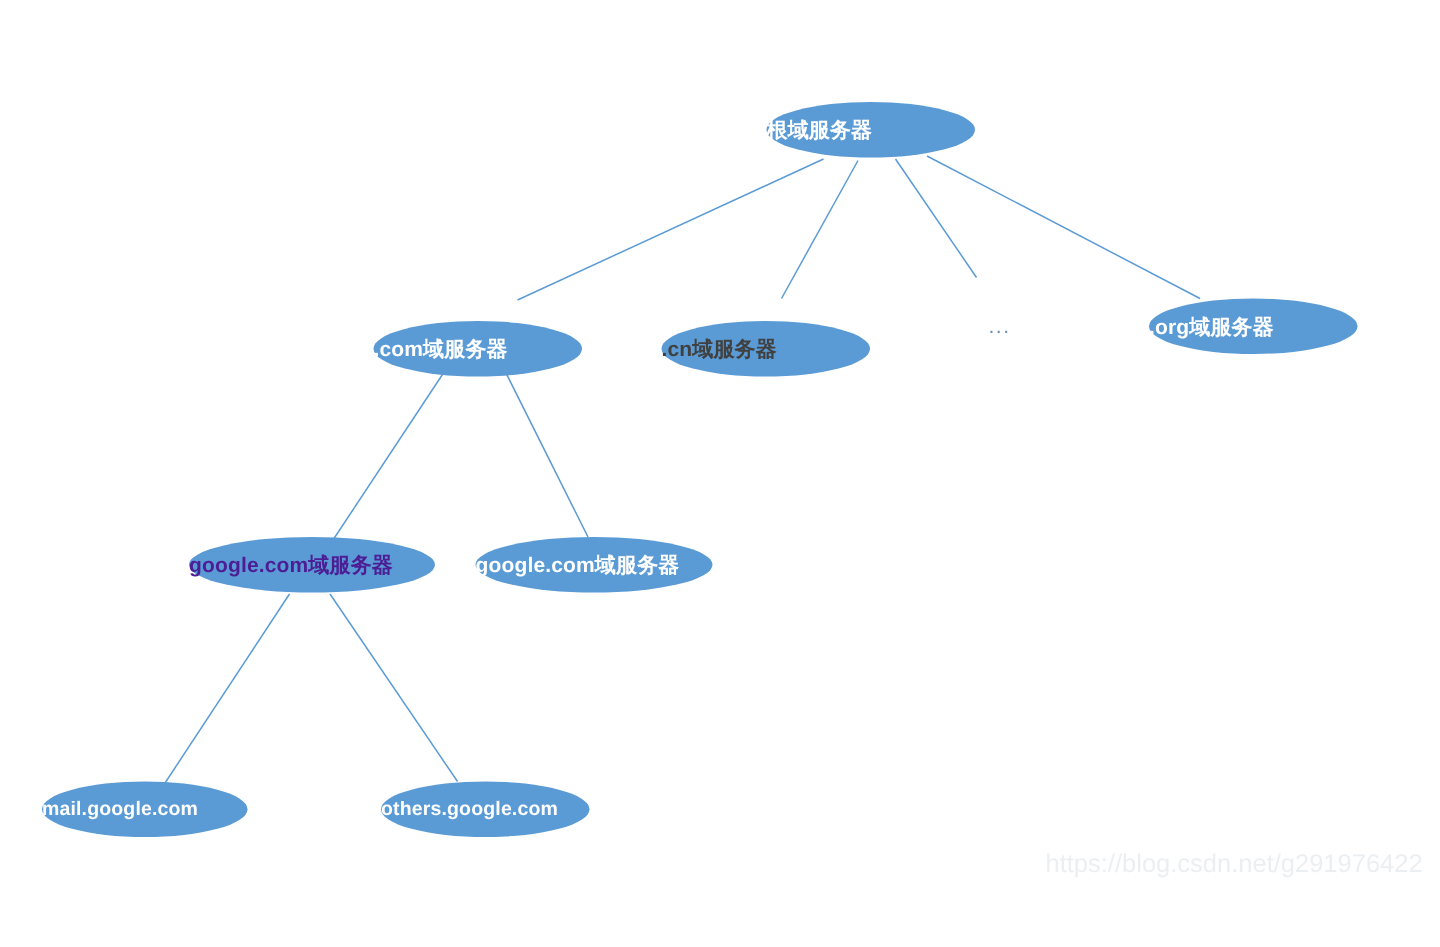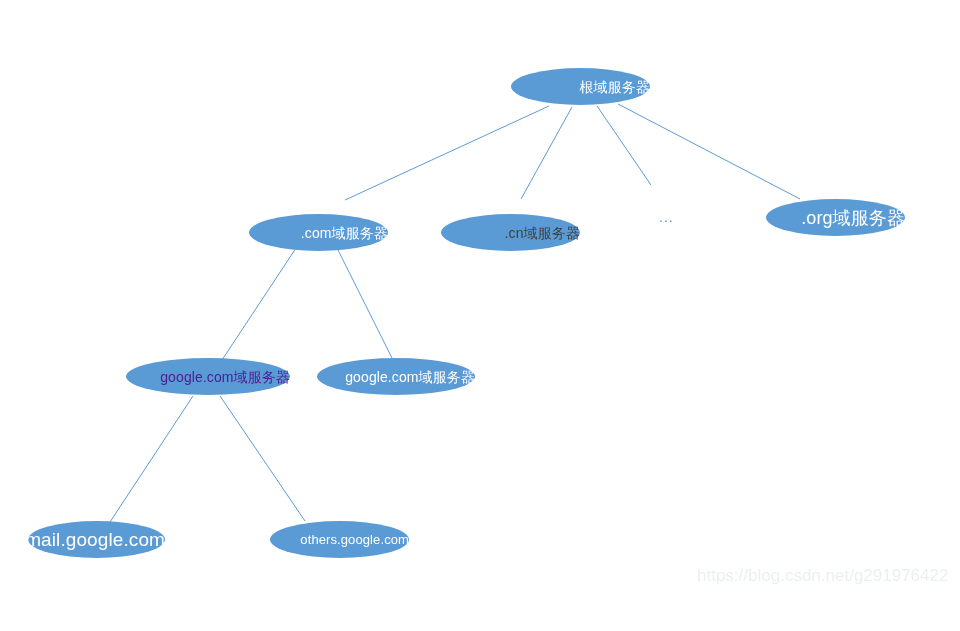--- a/index.html
+++ b/index.html
@@ -21,29 +21,30 @@
     position: absolute;
     left: 0;
     top: 0;
     width: 960px;
     height: 631px;
   }
   .node {
     position: absolute;
     display: flex;
     align-items: center;
-    justify-content: flex-end;
+    justify-content: flex-start;
     border-radius: 50%;
     background: #5b9bd5;
     color: #ffffff;
     text-align: center;
     line-height: 1;
     white-space: nowrap;
     box-sizing: border-box;
     letter-spacing: 0.1px;
+    font-weight: bold;
   }
   .node-label {
     display: block;
     transform: translateY(-0.5px);
   }
   .ellipsis {
     position: absolute;
     color: #6f8fad;
     font-size: 14px;
     letter-spacing: 1px;
@@ -77,33 +78,33 @@
   <div id="node-layer">
       <div class="node" style="left: 511px; top: 68px; width: 139px; height: 37px; font-size: 14px; background: rgb(91, 155, 213); color: rgb(255, 255, 255);">
         <span class="node-label">根域服务器</span>
       </div>
       <div class="node" style="left: 249px; top: 214px; width: 139px; height: 37px; font-size: 14px; background: rgb(91, 155, 213); color: rgb(255, 255, 255);">
         <span class="node-label">.com域服务器</span>
       </div>
       <div class="node" style="left: 441px; top: 214px; width: 139px; height: 37px; font-size: 14px; background: rgb(91, 155, 213); color: #404040;">
         <span class="node-label">.cn域服务器</span>
       </div>
-      <div class="node" style="left: 766px; top: 199px; width: 139px; height: 37px; font-size: 18px; background: rgb(91, 155, 213); color: rgb(255, 255, 255);">
+      <div class="node" style="left: 766px; top: 199px; width: 139px; height: 37px; font-size: 14px; background: rgb(91, 155, 213); color: rgb(255, 255, 255);">
         <span class="node-label">.org域服务器</span>
       </div>
       <div class="node" style="left: 126px; top: 358px; width: 164px; height: 37px; font-size: 14px; background: rgb(91, 155, 213); color: #4c1d95;">
         <span class="node-label">google.com域服务器</span>
       </div>
       <div class="node" style="left: 317px; top: 358px; width: 158px; height: 37px; font-size: 14px; background: rgb(91, 155, 213); color: rgb(255, 255, 255);">
         <span class="node-label">google.com域服务器</span>
       </div>
-      <div class="node" style="left: 28px; top: 521px; width: 137px; height: 37px; font-size: 19px; background: rgb(91, 155, 213); color: rgb(255, 255, 255);">
+      <div class="node" style="left: 28px; top: 521px; width: 137px; height: 37px; font-size: 13px; background: rgb(91, 155, 213); color: rgb(255, 255, 255);">
         <span class="node-label">mail.google.com</span>
       </div>
-      <div class="node" style="left: 270px; top: 521px; width: 139px; height: 37px; font-size: 13px; background: rgb(91, 155, 213); color: rgb(255, 255, 255);">
+      <div class="node" style="left: 254px; top: 521px; width: 139px; height: 37px; font-size: 13px; background: rgb(91, 155, 213); color: rgb(255, 255, 255);">
         <span class="node-label">others.google.com</span>
       </div>
     </div>
 
   <div class="ellipsis" style="left: 659px; top: 210px; color: rgb(111, 143, 173);">...</div>
 
   <div class="watermark" style="left: 697px; top: 567px; color: rgb(236, 239, 241);">https://blog.csdn.net/g291976422</div>
 
 </div>
 

